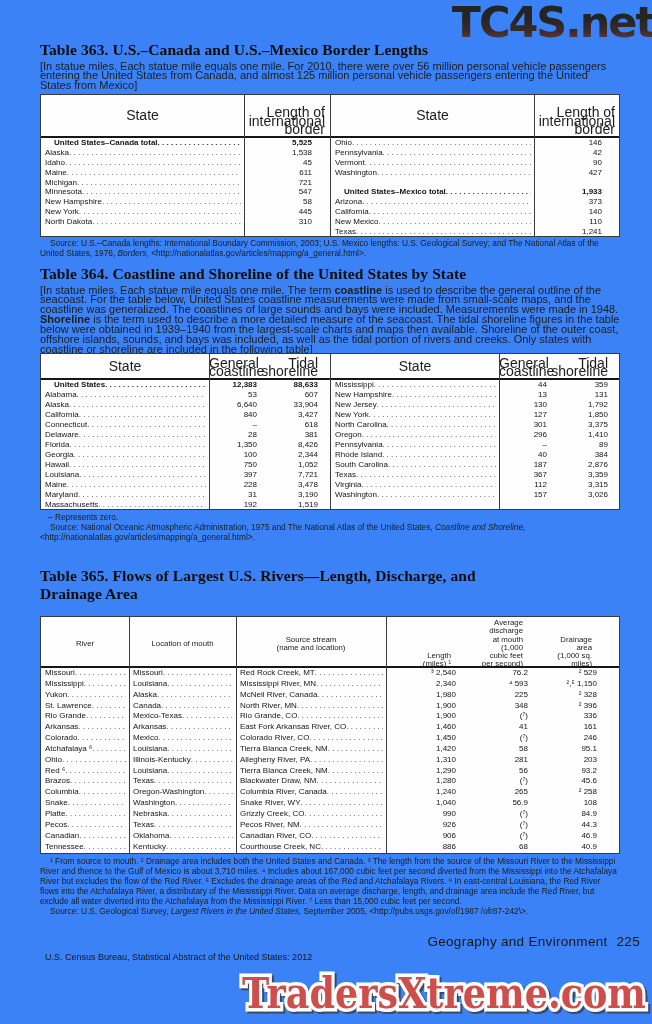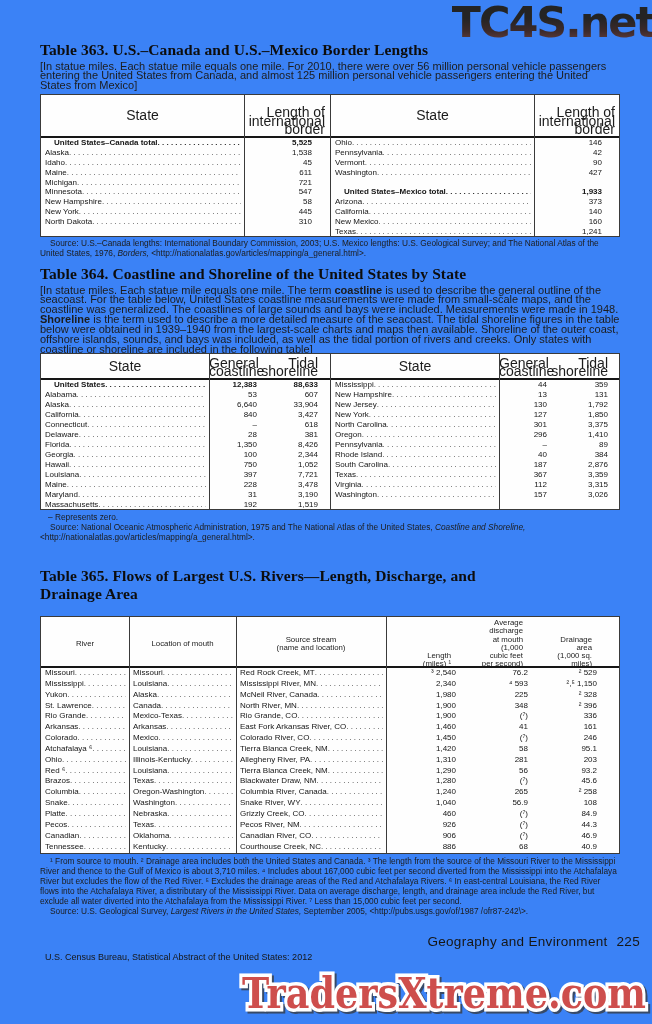--- a/index.html
+++ b/index.html
@@ -226,21 +226,21 @@
               <span class="nm">California</span>
               <span class="dots"></span>
             </span>
             <span class="num">140</span>
           </div>
           <div class="trow">
             <span class="ncell">
               <span class="nm">New Mexico</span>
               <span class="dots"></span>
             </span>
-            <span class="num">160</span>
+            <span class="num">110</span>
           </div>
           <div class="trow">
             <span class="ncell">
               <span class="nm">Texas</span>
               <span class="dots"></span>
             </span>
             <span class="num">1,241</span>
           </div>
         </div>
     </div>
@@ -745,21 +745,21 @@
             <span class="dots"></span>
           </span>
           <span class="ncell">
             <span class="nm">Nebraska</span>
             <span class="dots"></span>
           </span>
           <span class="ncell">
             <span class="nm">Grizzly Creek, CO</span>
             <span class="dots"></span>
           </span>
-          <span class="num">460</span>
+          <span class="num">990</span>
           <span class="num">(⁷)</span>
           <span class="num">84.9</span>
         </div>
         <div class="trow">
           <span class="ncell">
             <span class="nm">Pecos</span>
             <span class="dots"></span>
           </span>
           <span class="ncell">
             <span class="nm">Texas</span>

